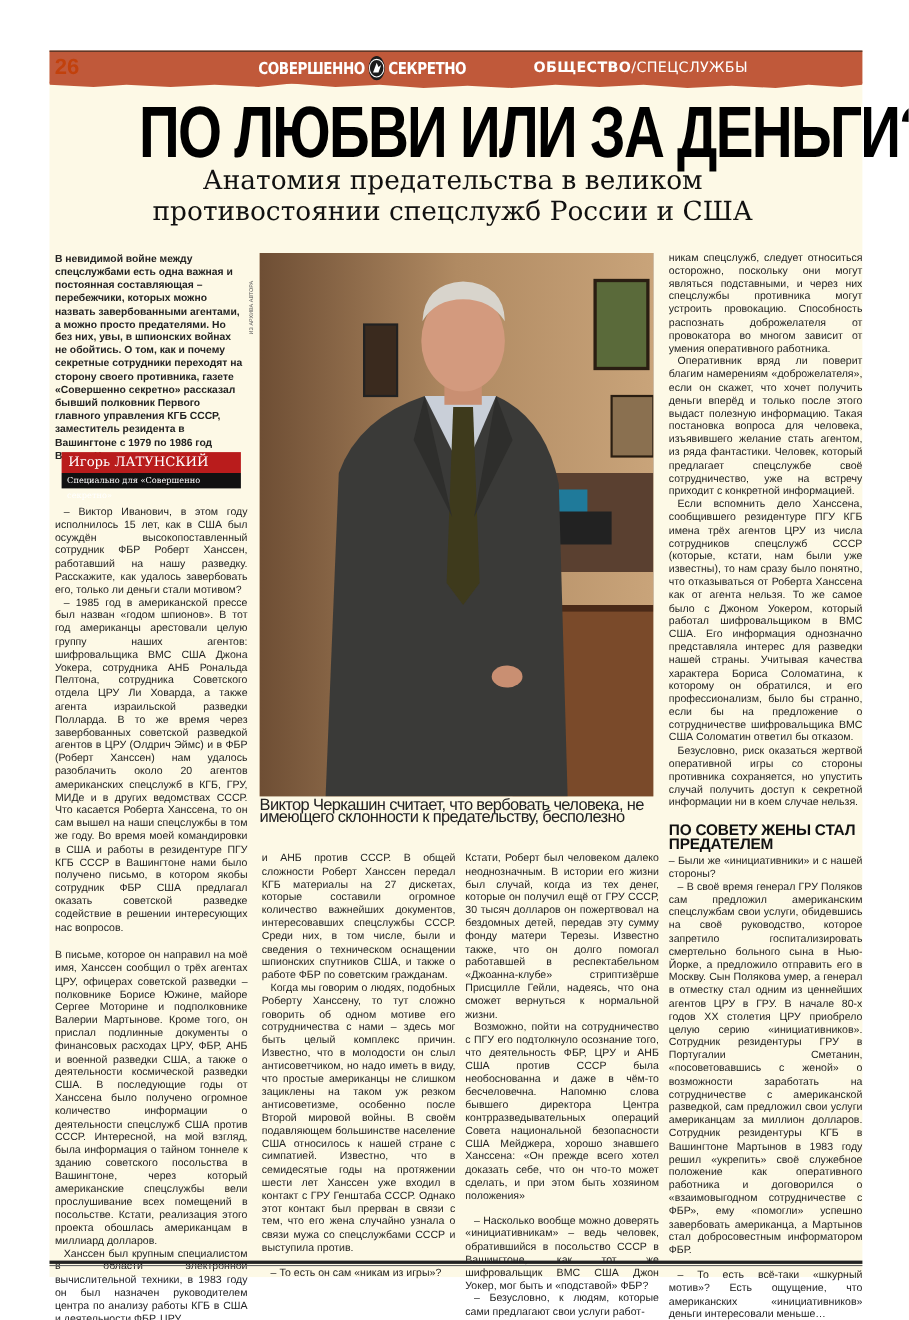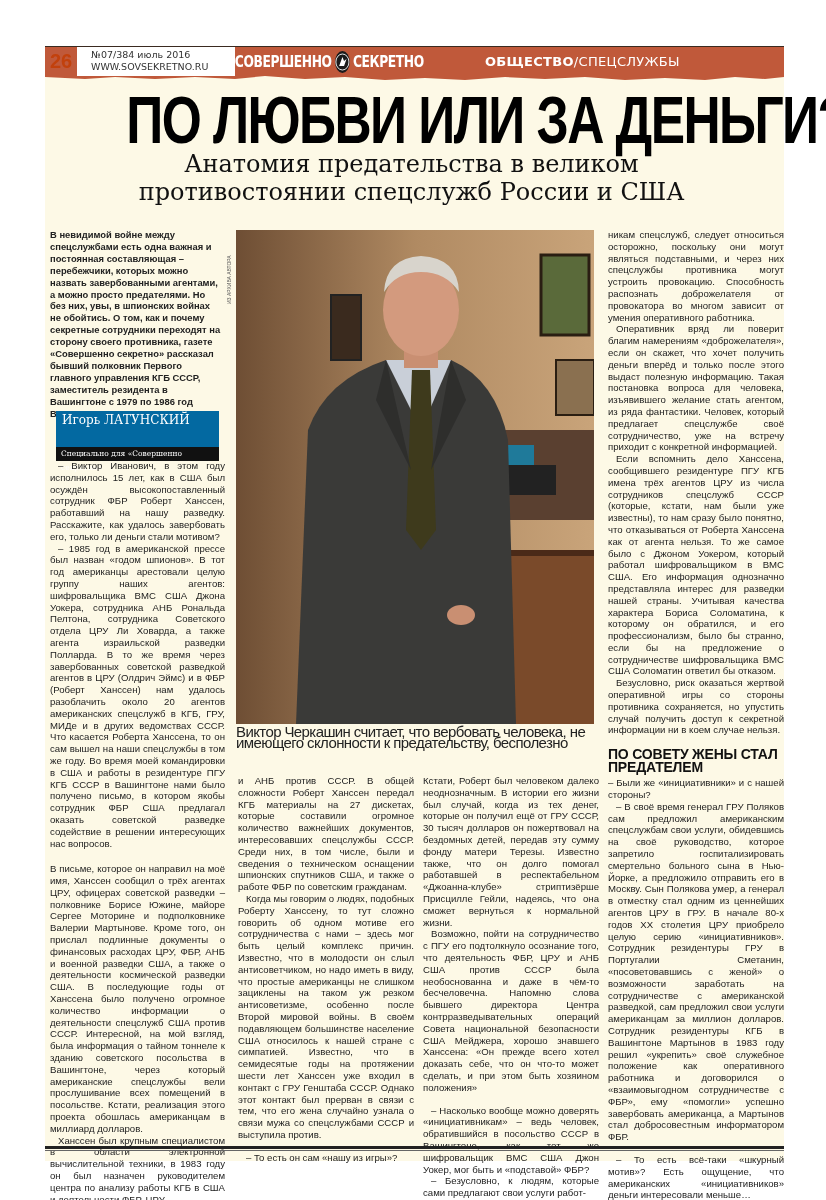--- a/index.html
+++ b/index.html
@@ -25,21 +25,21 @@
 
   
   .col { position: absolute; font-family: "Liberation Sans", sans-serif; font-size: 9.6px; line-height: 11.8px; color: #222; text-align: justify; hyphens: auto; }
   .col p { text-indent: 8px; }
   .col p.noi { text-indent: 0; }
   .col .gap { height: 11px; }
   .lead { position: absolute; left: 50px; top: 229px; width: 172px; font-family: "Liberation Sans", sans-serif; font-weight: bold; font-size: 9.4px; line-height: 11.9px; color: #222; text-align: left; }
   .sub-title { font-family: "Liberation Sans", sans-serif; font-weight: bold; font-size: 14px; line-height: 13px; color: #111; text-transform: uppercase; letter-spacing: -0.2px; margin-bottom: 3px; text-align: left; }
 
   .byline { position: absolute; left: 56px; top: 411px; width: 163px; }
-  .byline-name { background: #0369a1; color: #fff; font-family: "DejaVu Serif", serif; font-size: 12px; height: 36px; line-height: 19px; padding-left: 6px; }
+  .byline-name { background: #b91c1c; color: #fff; font-family: "DejaVu Serif", serif; font-size: 12px; height: 19px; line-height: 19px; padding-left: 6px; }
   .byline-special { background: #111; color: #fff; font-family: "DejaVu Serif", serif; font-size: 7.5px; height: 14px; line-height: 14px; padding-left: 5px; }
 
   
   .photo { position: absolute; left: 236px; top: 230px; width: 358px; height: 494px; overflow: hidden; background: #8a6a4a; }
   .photo-credit { position: absolute; left: 226px; top: 234px; width: 8px; height: 70px; writing-mode: vertical-rl; transform: rotate(180deg); font-family: "Liberation Sans", sans-serif; font-size: 5px; color: #555; white-space: nowrap; }
   .caption { position: absolute; left: 236px; top: 727px; width: 362px; font-family: Liberation Sans, sans-serif; font-size: 15px; line-height: 10.5px; color: #222; letter-spacing: -0.6px; }
 
   .bottom-rule { position: absolute; left: 45px; top: 1146px; width: 739px; height: 3px; background: #222; }
   .bottom-rule2 { position: absolute; left: 45px; top: 1150px; width: 739px; height: 1px; background: #666; }
 </style>
@@ -47,24 +47,20 @@
 <body>
 
 <div class="page">
   <div class="paper"></div>
 
   <div class="band"></div>
   <svg class="band-torn" viewBox="0 0 739 8" preserveAspectRatio="none">
     <path d="M0 0 H739 V3 L720 5 L690 3 L660 6 L620 4 L580 6 L540 3 L500 5 L460 3 L420 6 L380 4 L340 6 L300 3 L260 5 L220 2 L190 5 L150 3 L110 5 L70 3 L40 5 L0 3 Z" fill="#c0593a"></path>
   </svg>
   <div class="page-num">26</div>
-  <div class="issue-box">
-    <div class="issue-line">№07/384   июль 2016</div>
-    <div class="issue-line">WWW.SOVSEKRETNO.RU</div>
-  </div>
   <div class="masthead">
     <span>СОВЕРШЕННО</span>
     <span class="mast-logo">
       <svg width="18" height="18" viewBox="0 0 18 18">
           <circle cx="9" cy="9" r="8" fill="none" stroke="#fff" stroke-width="1"></circle>
           <path d="M5 13 L9 4 L11 8 L14 6 L11 13 Z" fill="#fff"></path>
         </svg>
     </span>
     <span>СЕКРЕТНО</span>
   </div>
@@ -130,21 +126,21 @@
 
       <ellipse cx="225" cy="385" rx="14" ry="10" fill="#c98f72"></ellipse>
     </svg>
   </div>
   <div class="caption">Виктор Черкашин считает, что вербовать человека, не имеющего склонности к предательству, бесполезно</div>
 
   <div class="col" style="left:238px; top:775px; width:176px;">
     <p class="noi">и АНБ против СССР. В общей сложности Роберт Ханссен передал КГБ материалы на 27 дискетах, которые составили огромное количество важнейших документов, интересовавших спецслужбы СССР. Среди них, в том числе, были и сведения о техническом оснащении шпионских спутников США, и также о работе ФБР по советским гражданам.</p>
     <p>Когда мы говорим о людях, подобных Роберту Ханссену, то тут сложно говорить об одном мотиве его сотрудничества с нами – здесь мог быть целый комплекс причин. Известно, что в молодости он слыл антисоветчиком, но надо иметь в виду, что простые американцы не слишком зациклены на таком уж резком антисоветизме, особенно после Второй мировой войны. В своём подавляющем большинстве население США относилось к нашей стране с симпатией. Известно, что в семидесятые годы на протяжении шести лет Ханссен уже входил в контакт с ГРУ Генштаба СССР. Однако этот контакт был прерван в связи с тем, что его жена случайно узнала о связи мужа со спецслужбами СССР и выступила против.</p>
     <div class="gap"></div>
-    <p>– То есть он сам «нашу из игры»?</p>
+    <p>– То есть он сам «никам из игры»?</p>
   </div>
 
   <div class="col" style="left:423px; top:775px; width:176px;">
     <p class="noi">Кстати, Роберт был человеком далеко неоднозначным. В истории его жизни был случай, когда из тех денег, которые он получил ещё от ГРУ СССР, 30 тысяч долларов он пожертвовал на бездомных детей, передав эту сумму фонду матери Терезы. Известно также, что он долго помогал работавшей в респектабельном «Джоанна-клубе» стриптизёрше Присцилле Гейли, надеясь, что она сможет вернуться к нормальной жизни.</p>
     <p>Возможно, пойти на сотрудничество с ПГУ его подтолкнуло осознание того, что деятельность ФБР, ЦРУ и АНБ США против СССР была необоснованна и даже в чём-то бесчеловечна. Напомню слова бывшего директора Центра контрразведывательных операций Совета национальной безопасности США Мейджера, хорошо знавшего Ханссена: «Он прежде всего хотел доказать себе, что он что-то может сделать, и при этом быть хозяином положения»</p>
     <div class="gap"></div>
     <p>– Насколько вообще можно доверять «инициативникам» – ведь человек, обратившийся в посольство СССР в Вашингтоне, как тот же шифровальщик ВМС США Джон Уокер, мог быть и «подставой» ФБР?</p>
     <p>– Безусловно, к людям, которые сами предлагают свои услуги работ-</p>
   </div>
 

